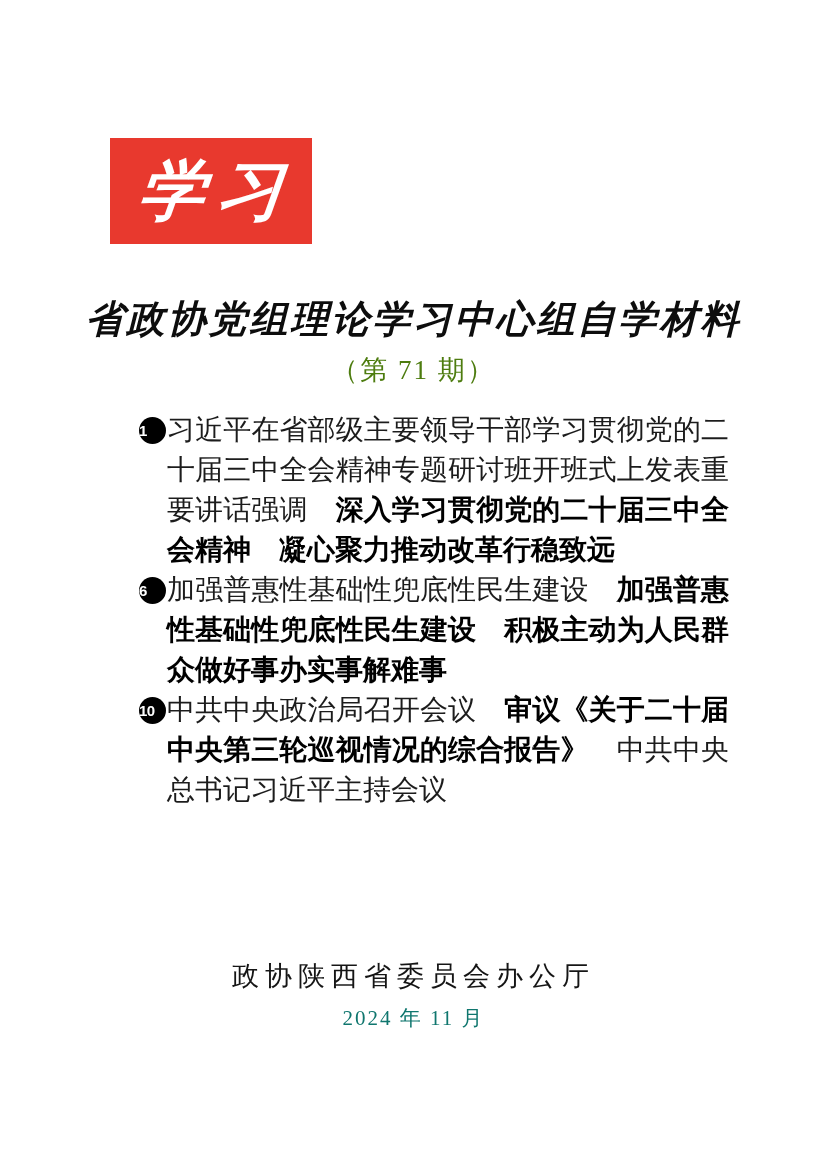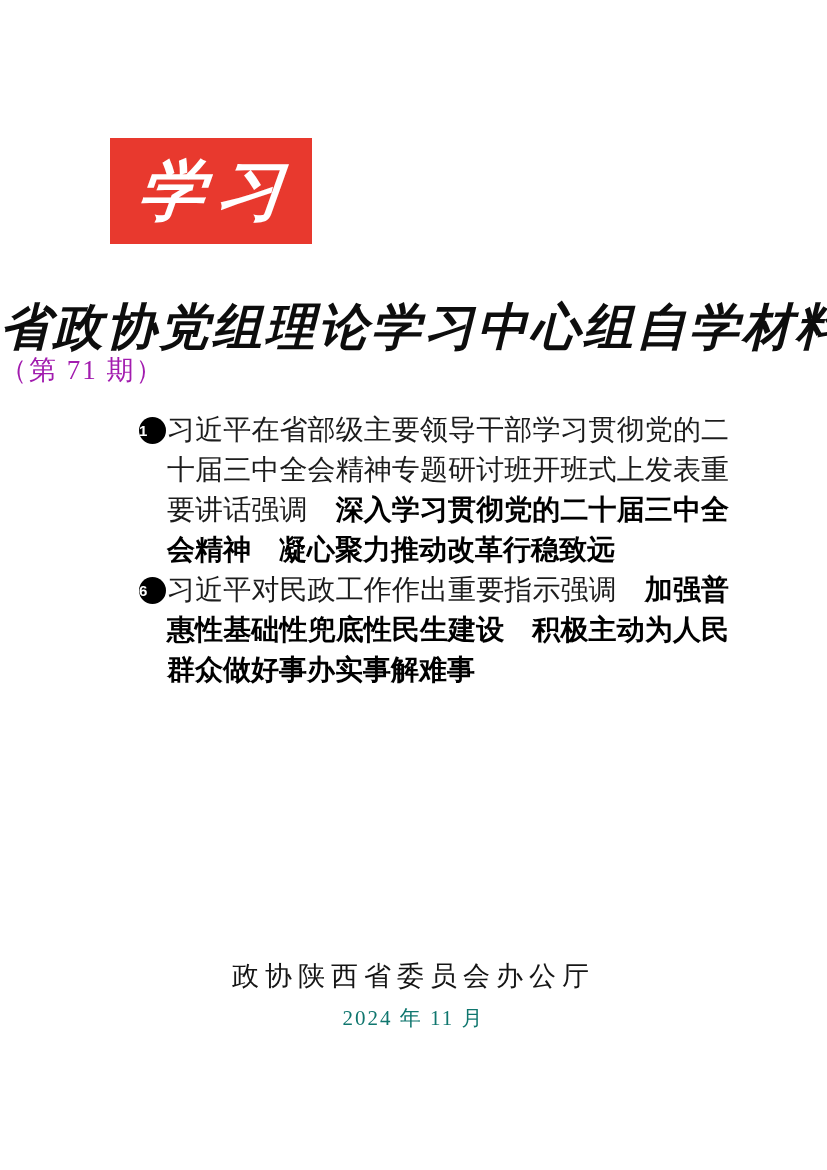--- a/index.html
+++ b/index.html
@@ -45,34 +45,34 @@
   
   .doc-title {
     position: absolute;
     left: 0;
     top: 294px;
     width: 100%;
     text-align: center;
     font-family: "Liberation Serif", serif;
     font-weight: bold;
     font-style: italic;
-    font-size: 50px;
+    font-size: 38px;
     letter-spacing: 3px;
     color: #0d0d0d;
     white-space: nowrap;
   }
   .doc-issue {
     position: absolute;
     left: 0;
     top: 352px;
     width: 100%;
-    text-align: left;
+    text-align: center;
     font-size: 27px;
     letter-spacing: 2px;
-    color: #a21caf;
+    color: #4d7c0f;
   }
 
   
   .toc {
     position: absolute;
     left: 139px;
     top: 410px;
     width: 590px;
   }
   .toc-item {
@@ -148,23 +148,26 @@
   <div class="doc-title">省政协党组理论学习中心组自学材料</div>
 
   <div class="doc-issue">（第 71 期）</div>
 
   <div class="toc">
     <div class="toc-item">
       <span class="badge">1</span><span><span class="seg-kai">习近平在省部级主要领导干部学习贯彻党的二十届三中全会精神专题研讨班开班式上发表重要讲话强调</span><span class="seg-bold">　深入学习贯彻党的二十届三中全会精神　凝心聚力推动改革行稳致远</span></span>
     </div>
 
     <div class="toc-item">
-      <span class="badge">6</span><span><span class="seg-kai">习近平对民政工作作出重要指示强调</span><span class="seg-bold">　加强普惠性基础性兜底性民生建设　积极主动为人民群众做好事办实事解难事</span></span>
+      <span class="badge">6</span><span><span class="seg-kai">加强普惠性基础性兜底性民生建设</span><span class="seg-bold">　加强普惠性基础性兜底性民生建设　积极主动为人民群众做好事办实事解难事</span></span>
     </div>
 
+    <div class="toc-item">
+      <span class="badge">10</span><span><span class="seg-kai">中共中央政治局召开会议</span><span class="seg-bold">　审议《关于二十届中央第三轮巡视情况的综合报告》</span><span class="seg-kai">　中共中央总书记习近平主持会议</span></span>
+    </div>
 
   </div>
 
   <div class="footer-org">政协陕西省委员会办公厅</div>
 
   <div class="footer-date">2024 年 11 月</div>
 
 </div>
 
 </body></html>

